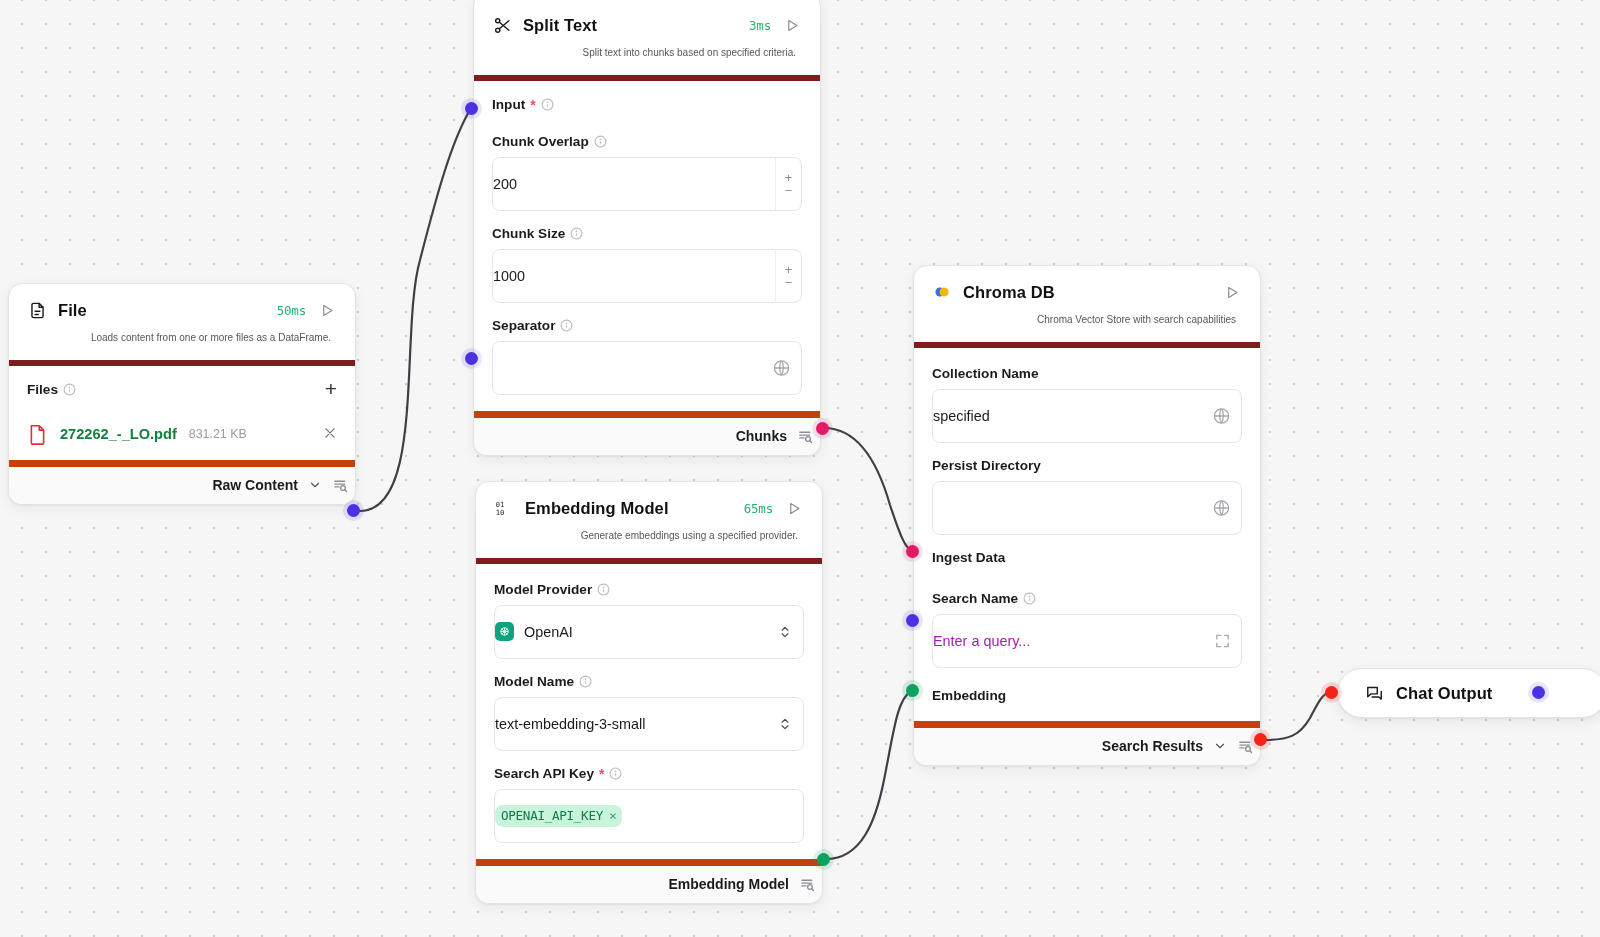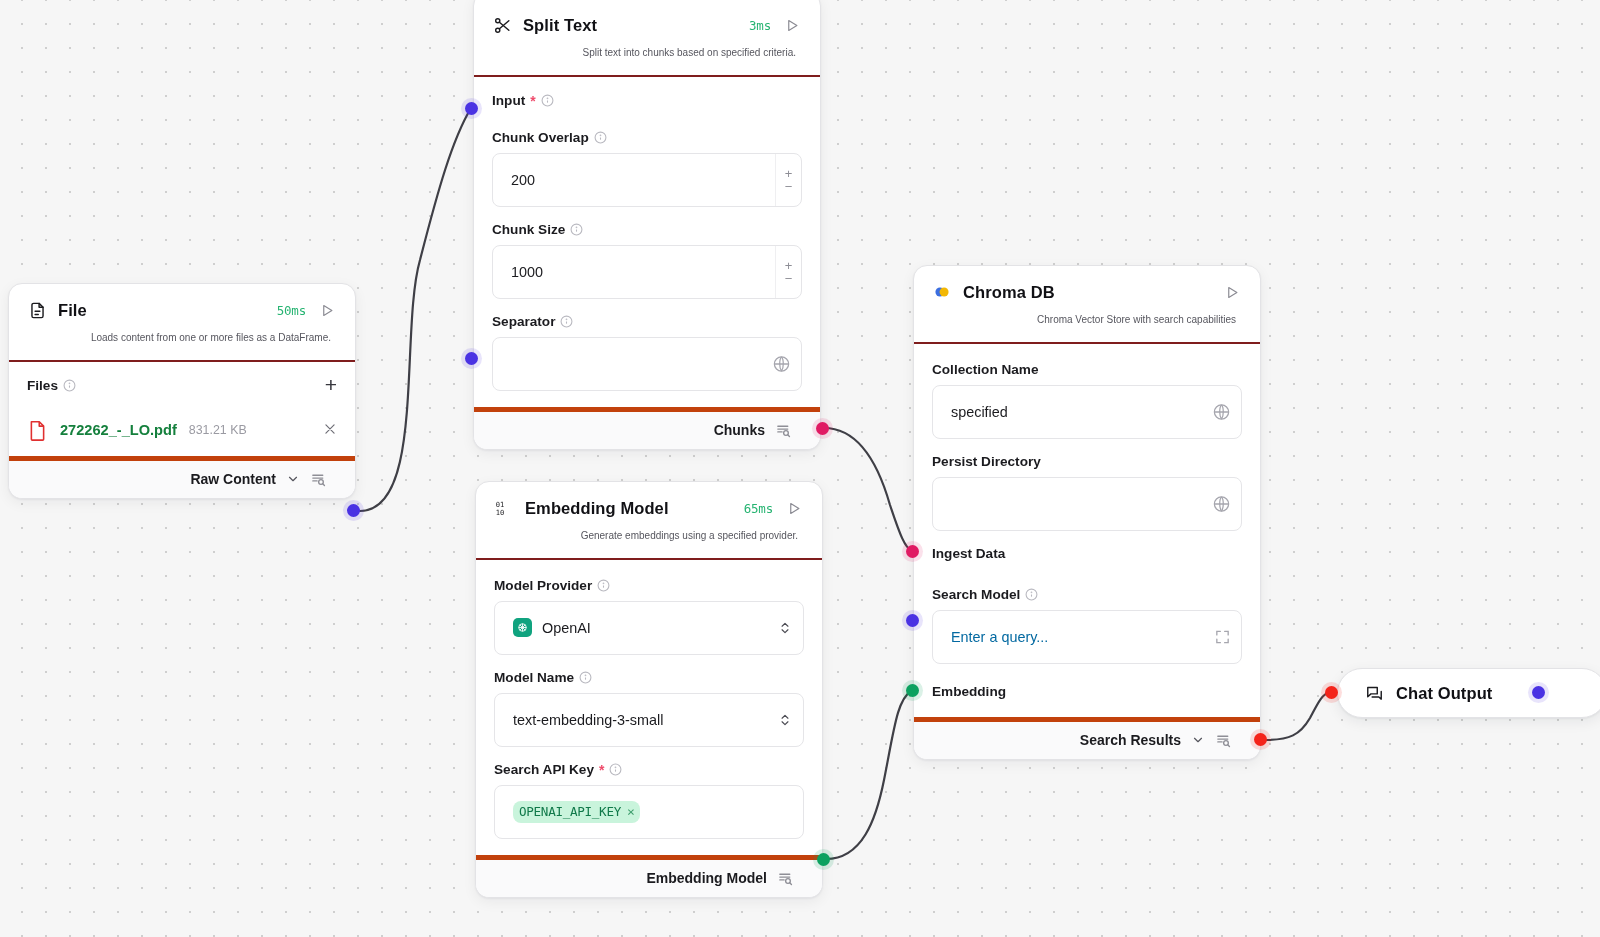--- a/index.html
+++ b/index.html
@@ -29,50 +29,50 @@
   }
   .node-head { padding: 16px 18px 0 18px; }
   .head-row { display: flex; align-items: center; gap: 11px; }
   .node-icon { width: 20px; height: 20px; flex: 0 0 20px; display: flex; align-items: center; justify-content: center; color: #1b1b1f; }
   .node-icon svg { display: block; }
   .node-title { font-size: 16.5px; font-weight: 600; color: #111115; letter-spacing: .1px; white-space: nowrap; }
   .head-spacer { flex: 1 1 auto; }
   .duration { font-size: 12.5px; color: #27b472; font-family: "DejaVu Sans Mono", monospace; letter-spacing: -.2px; }
   .play-btn { width: 20px; height: 20px; display: flex; align-items: center; justify-content: center; color: #8b8b93; }
   .node-desc { font-size: 10px; line-height: 1.45; color: #56565e; margin: 11px 0 14px 0; padding-right: 6px; text-align: right; }
-  .node-body { border-top: 2px solid #7f1d1d; padding: 16px 18px 14px 18px; }
+  .node-body { border-top: 6px solid #7f1d1d; padding: 16px 18px 14px 18px; }
   .node-foot {
-    border-top: 5px solid #c2410c;
+    border-top: 7px solid #c2410c;
     background: #fafafb;
     border-radius: 0 0 13px 13px;
-    padding: 10px 28px;
+    padding: 10px 6px;
     display: flex; align-items: center; justify-content: flex-end; gap: 10px;
   }
   .foot-label { font-size: 14px; font-weight: 600; color: #1b1b1f; }
   .chev { color: #55555d; display: flex; align-items: center; }
   .list-icon { color: #8e8e96; display: flex; align-items: center; }
 
   
   .field { margin-bottom: 15px; }
   .field:last-child { margin-bottom: 2px; }
   .field-label { display: flex; align-items: center; gap: 5px; font-size: 13.6px; font-weight: 600; color: #1b1b1f; margin-bottom: 8px; }
   .req { color: #ef4b6b; font-size: 14px; line-height: 1; position: relative; top: 1px; }
   .info-i { color: #b9b9c0; display: flex; align-items: center; }
   .inp {
     position: relative;
     height: 54px;
     border: 1px solid #e5e5e8;
     border-radius: 8px;
     background: #fff;
     display: flex; align-items: center;
-    padding: 0 18px;
+    padding: 0 0;
     font-size: 14.4px;
     color: #1b1b1f;
   }
-  .inp .ph { color: #0369a1; }
+  .inp .ph { color: #a21caf; }
   .inp .trail { position: absolute; right: 10px; top: 50%; transform: translateY(-50%); color: #a6a6ae; display: flex; }
   .num-spin {
     position: absolute; right: 0; top: 0; bottom: 0; width: 26px;
     display: flex; flex-direction: column; align-items: center; justify-content: center; gap: 2px;
     border-left: 1px solid #efeff1;
     color: #8d8d95;
     font-size: 13px; line-height: 11px;
   }
   .sel-arrows { position: absolute; right: 11px; top: 50%; transform: translateY(-50%); color: #4a4a52; display: flex; }
   .prov { display: flex; align-items: center; gap: 10px; }
@@ -473,21 +473,21 @@
           </span>
         </div>
       </div>
 
       <div class="port-row" style="margin:0 0 26px 0;">
         <span>Ingest Data</span>
       </div>
 
       <div class="field">
         <div class="field-label">
-          <span>Search Model</span>
+          <span>Search Name</span>
           <span class="info-i">
             <svg width="13" height="13" viewBox="0 0 24 24" fill="none" stroke="currentColor" stroke-width="2">
                 <circle cx="12" cy="12" r="10"></circle>
                 <path d="M12 16v-4"></path>
                 <circle cx="12" cy="8" r=".6" fill="currentColor"></circle>
               </svg>
           </span>
         </div>
         <div class="inp">
           <span class="ph">Enter a query...</span>

